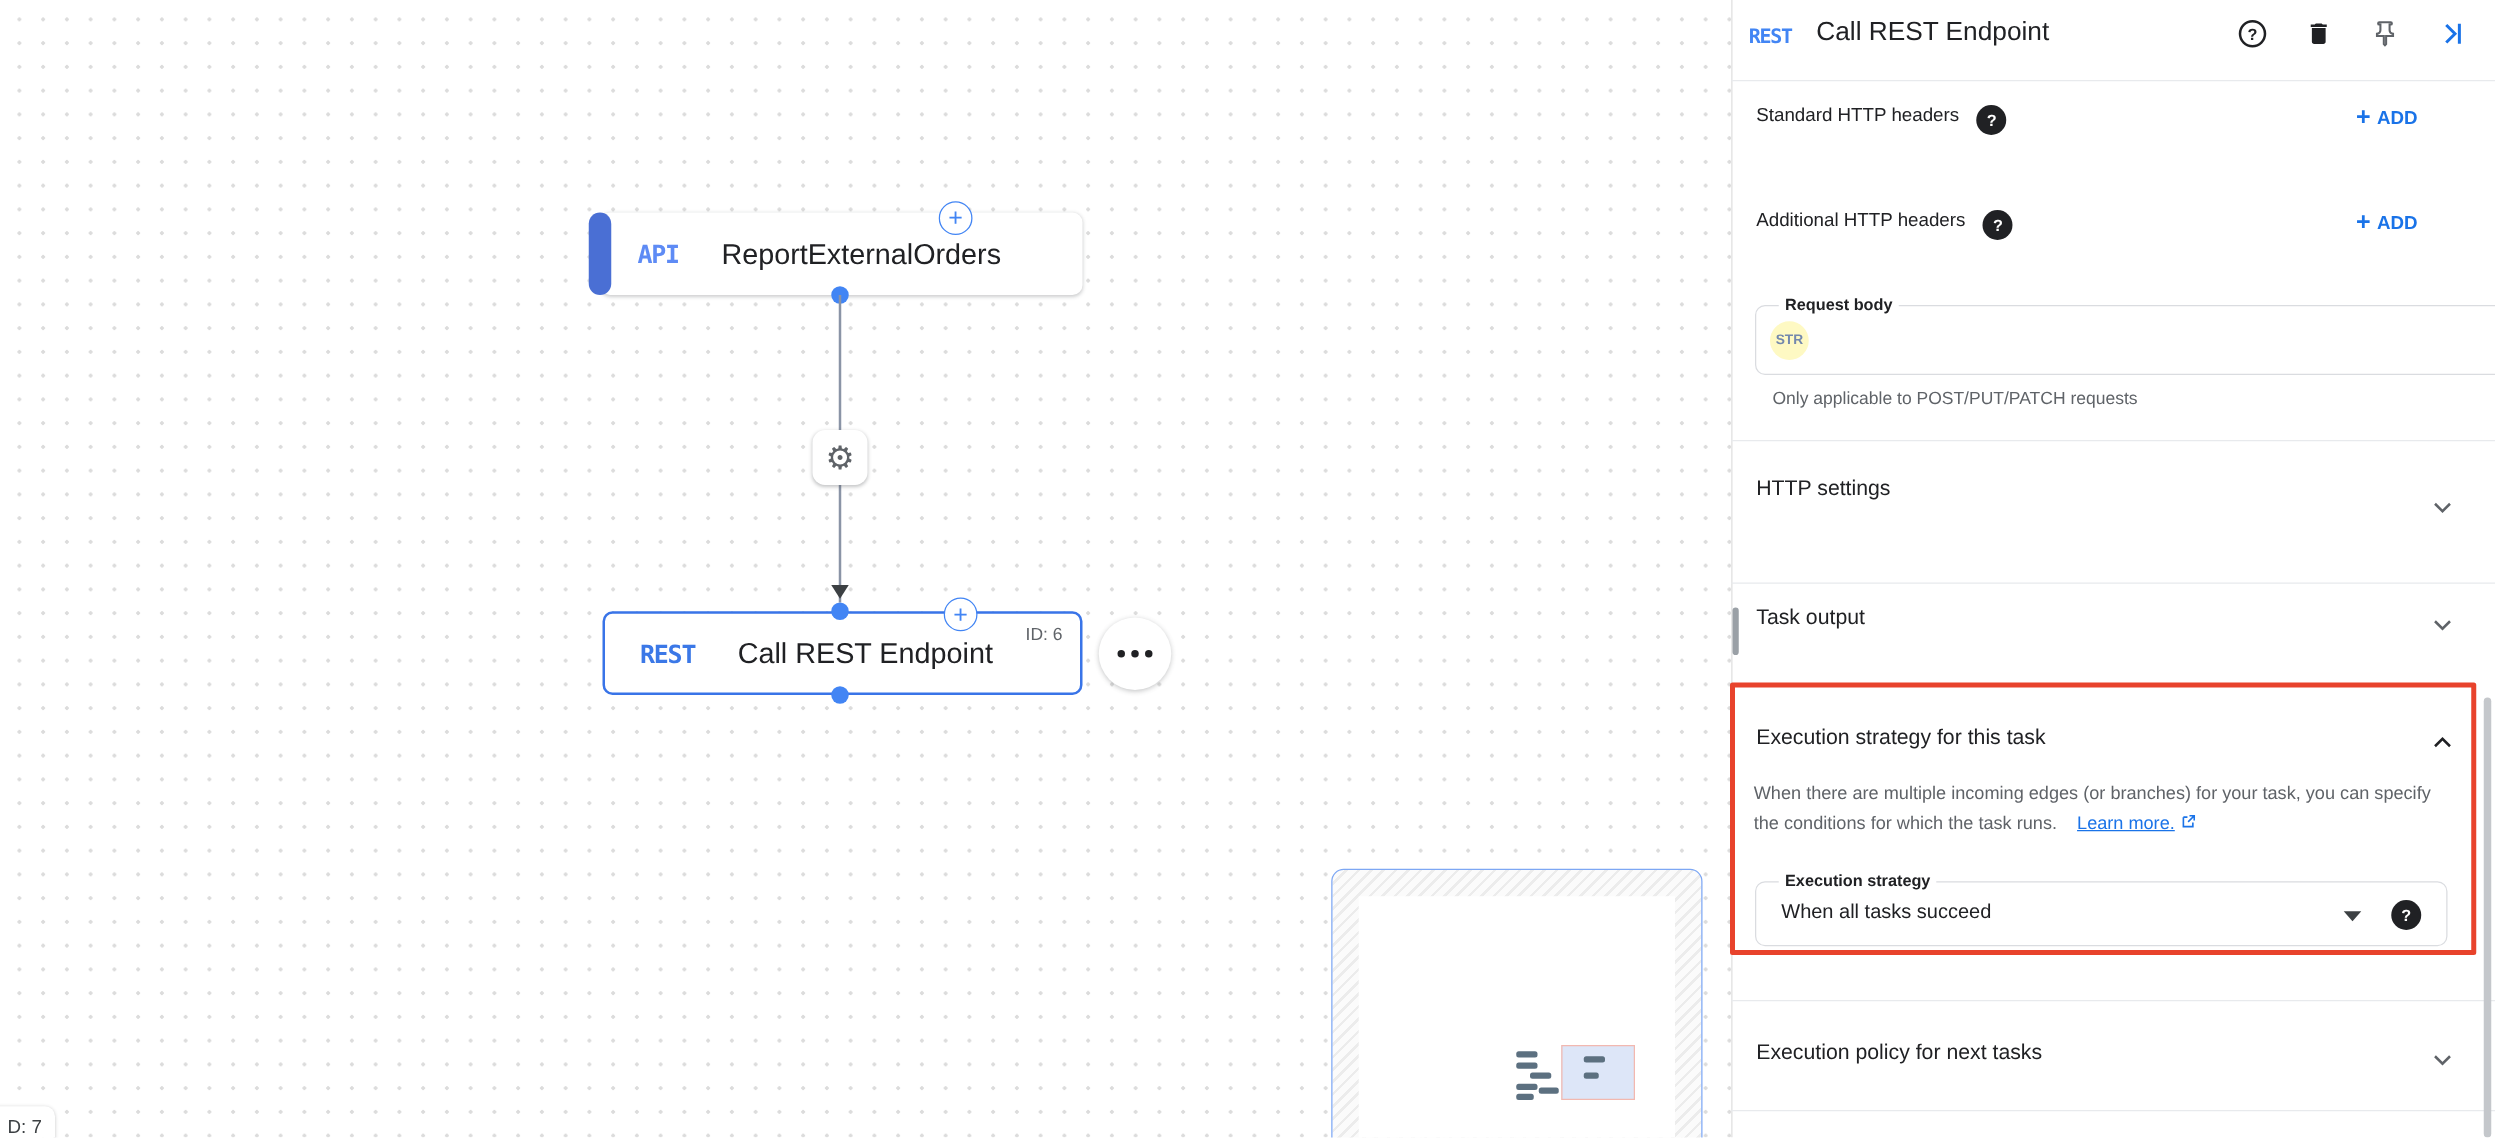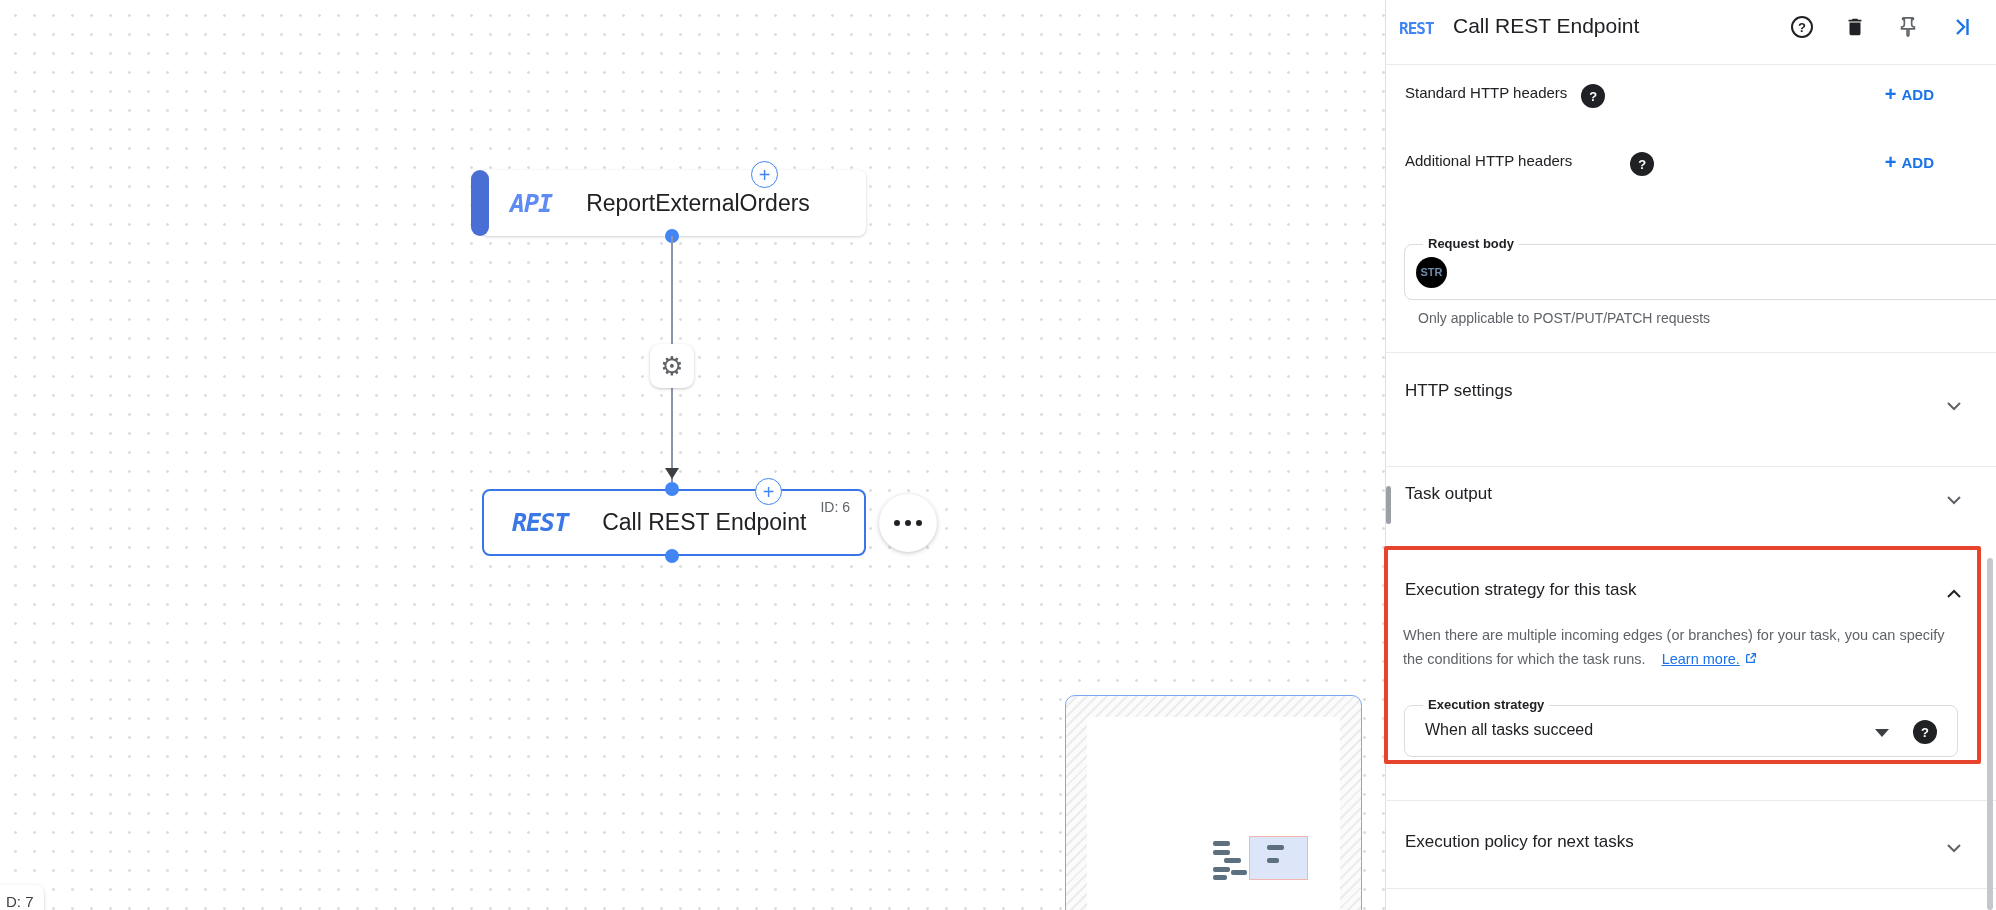--- a/index.html
+++ b/index.html
@@ -8,21 +8,21 @@
   #app { position:relative; width:1996px; height:910px; overflow:hidden; }
 
   
   #canvas { position:absolute; left:0; top:0; width:1385px; height:910px;
     background-color:#ffffff;
     background-image:radial-gradient(circle, #dcdcdc 1.3px, transparent 1.5px);
     background-size:19px 19px; background-position:6px 6px; }
 
   .node { position:absolute; background:#fff; border-radius:8px;
     box-shadow:0 1px 3px rgba(60,64,67,.25); display:flex; align-items:center; }
-  .node-badge { font-family:"DejaVu Sans Mono", monospace; font-weight:bold; font-size:25px; letter-spacing:-1px;font-style:italic; }
+  .node-badge { font-family:"DejaVu Sans Mono", monospace; font-weight:bold; font-size:20px; letter-spacing:-1px; }
   .node-title { font-size:23px; color:#202124; }
 
   #api-node { left:480px; top:170px; width:386px; height:66px; }
   #api-accent { position:absolute; left:-9px; top:0; width:18px; height:66px; background:#4a6fd4; border-radius:9px; }
   #api-node .node-badge { color:#5e8bf5; margin-left:30px; }
   #api-node .node-title { margin-left:34px; }
 
   #rest-node { left:482px; top:489px; width:384px; height:67px; border:2px solid #3974e8; box-shadow:none; }
   #rest-node .node-badge { color:#3b78e7; margin-left:28px; }
   #rest-node .node-title { margin-left:34px; }
@@ -85,32 +85,32 @@
   #panel-title { position:absolute; left:68px; top:14px; font-size:21px; font-weight:500; color:#202124; }
   #header-icons { position:absolute; right:22px; top:14px; display:flex; gap:27px; align-items:center; }
   .hicon { width:26px; height:26px; display:flex; align-items:center; justify-content:center; }
   .help-outline { width:22px; height:22px; border-radius:50%; border:2px solid #202124;
     display:flex; align-items:center; justify-content:center; font-size:13px; font-weight:bold; color:#202124; }
   .help-filled { width:24px; height:24px; border-radius:50%; background:#202124; color:#fff;
     display:flex; align-items:center; justify-content:center; font-size:13px; font-weight:bold; }
 
   .hdr-row { position:absolute; left:1405px; width:571px; display:flex; }
   #row-standard { top:84px; }
-  #row-additional { top:152px;gap:44px; }
+  #row-additional { top:168px; }
   .hdr-label { font-size:15px; color:#202124; }
   .add-btn { position:absolute; right:42px; display:flex; align-items:center; gap:5px;
     color:#1a73e8; font-weight:bold; font-size:15px; }
   .add-plus { font-size:20px; font-weight:bold; line-height:1; }
 
   .outlined-field { position:absolute; border:1px solid #dadce0; border-radius:8px; background:#fff; }
   .float-label { position:absolute; top:-9px; left:18px; background:#fff; padding:0 5px;
     font-size:13px; font-weight:bold; color:#202124; }
 
   #request-field { left:1404px; top:244px; width:604px; height:56px; display:flex; align-items:center; }
-  #str-badge { width:31px; height:31px; border-radius:50%; background:#000000; color:#7388ad;
+  #str-badge { width:31px; height:31px; border-radius:50%; background:#fef9c3; color:#7388ad;
     font-size:11px; font-weight:bold; display:flex; align-items:center; justify-content:center; margin-left:11px; }
   #body-chip { display:flex; align-items:center; gap:9px; margin-left:13px; height:36px;
     border:1px solid #dadce0; border-radius:18px; padding:0 10px 0 16px; }
   #body-chip .chip-text { font-size:16px; color:#202124; }
   .chip-x { width:21px; height:21px; border-radius:50%; background:#3c4043; color:#fff;
     display:flex; align-items:center; justify-content:center; font-size:12px; font-weight:bold; }
   #request-helper { position:absolute; left:1418px; top:310px; font-size:14px; color:#5f6368; }
 
   .section-title { position:absolute; left:1405px; font-size:17px; font-weight:500; color:#202124; }
   .chev { position:absolute; left:1942px; width:24px; height:24px; }

